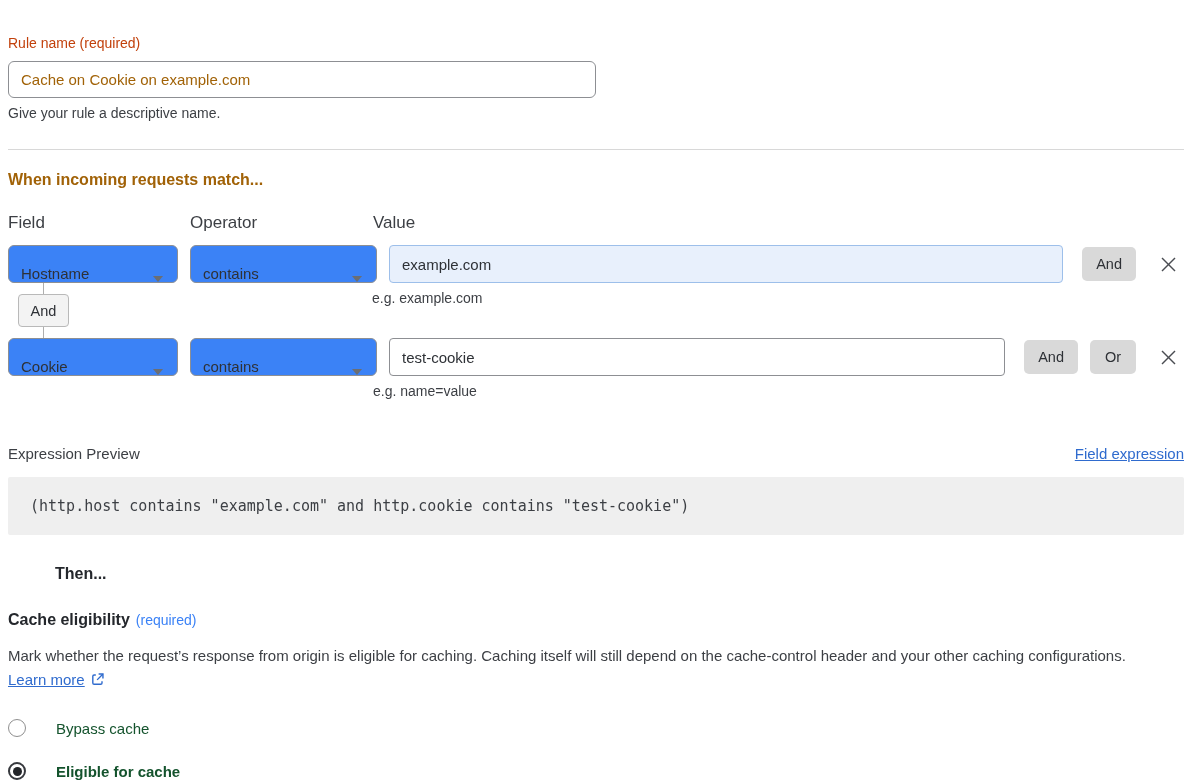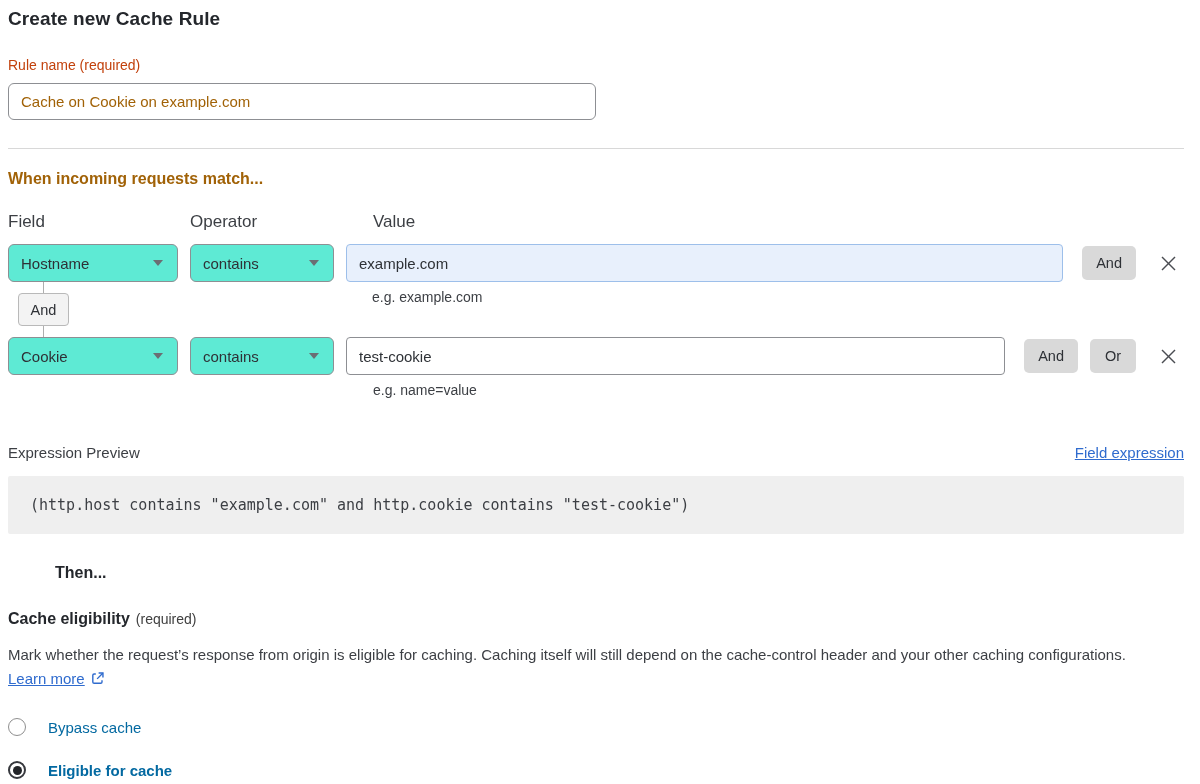--- a/index.html
+++ b/index.html
@@ -32,26 +32,26 @@
 
   .section-heading { font-size: 16px; font-weight: 700; color: #a16207; margin-top: 21px; }
 
   .col-labels { display: flex; margin-top: 24px; font-size: 17px; color: #3c3f44; }
   .col-field { width: 182px; }
   .col-operator { width: 183px; }
   .col-value { flex: 1; }
 
   .cond-row { display: flex; align-items: center; margin-top: 12px; }
   .select-box {
-    height: 38px; background: #5eead4; border: 1px solid #8d8f93; border-radius: 6px;
-    display: flex; align-items: center; justify-content: space-between;
+    height: 38px; background: #3b82f6; border: 1px solid #8d8f93; border-radius: 6px;
+    display: flex; align-items: flex-end; justify-content: space-between;
     padding: 0 14px 0 12px; font-size: 15px; color: #2e3136; cursor: pointer;
   }
   .select-field { width: 170px; }
-  .select-operator { width: 144px; margin-left: 12px; }
+  .select-operator { width: 187px; margin-left: 12px; }
   .caret {
     width: 0; height: 0;
     border-left: 5px solid transparent; border-right: 5px solid transparent;
     border-top: 6px solid #6b6e73; margin-left: 8px; flex: 0 0 auto;
   }
   .value-input {
     flex: 1; margin-left: 12px; height: 38px;
     border: 1px solid #8d8f93; border-radius: 4px;
     padding: 0 12px; font-size: 15px; color: #2e3136;
     font-family: "Liberation Sans", "DejaVu Sans", sans-serif;
@@ -93,48 +93,48 @@
     margin-top: 15px; background: #efefef; border-radius: 2px;
     padding: 20px 16px 20px 22px;
     font-family: "DejaVu Sans Mono", "Liberation Mono", monospace;
     font-size: 15px; color: #3c3f44; white-space: pre;
   }
 
   .then-heading { font-size: 16px; font-weight: 700; color: #24272c; margin-top: 30px; margin-left: 47px; }
 
   .eligibility-heading { margin-top: 28px; font-size: 16px; color: #24272c; }
   .eligibility-heading .title-part { font-weight: 700; }
-  .required-note { font-size: 14px; font-weight: 400; color: #404040; margin-left: 6px; }
+  .required-note { font-size: 14px; font-weight: 400; color: #3b82f6; margin-left: 6px; }
 
   .description { margin-top: 15px; font-size: 15px; line-height: 24px; color: #3c3f44; max-width: 1160px; }
   .description .link { font-size: 15px; }
   .ext-icon { display: inline-block; vertical-align: -2px; margin-left: 5px; }
 
   .radio-option { display: flex; align-items: center; margin-top: 25px; cursor: pointer; }
   .radio-circle {
     width: 18px; height: 18px; border-radius: 50%;
     border: 1.5px solid #8f8f8f; background: #fff; flex: 0 0 auto;
     display: flex; align-items: center; justify-content: center;
   }
-  .radio-label { font-size: 15px; color: #0369a1; margin-left: 22px; }
+  .radio-label { font-size: 15px; color: #14532d; margin-left: 30px; }
   .radio-option.selected .radio-circle { border: 2px solid #37393e; }
   .radio-option.selected .radio-circle::after {
     content: ""; width: 9px; height: 9px; border-radius: 50%; background: #232529;
   }
   .radio-option.selected .radio-label { font-weight: 700; }
 </style>
 </head>
 <body>
 
 <div class="page">
 
-  <h1 class="page-title">Create new Cache Rule</h1>
 
   <div class="field-label">Rule name (required)</div>
   <input class="rule-name-input" type="text" value="Cache on Cookie on example.com" style="">
+  <div class="helper-text">Give your rule a descriptive name.</div>
 
   <hr class="divider">
 
   <h2 class="section-heading">When incoming requests match...</h2>
 
   <div class="col-labels">
     <span class="col-field">Field</span>
     <span class="col-operator">Operator</span>
     <span class="col-value">Value</span>
   </div>

